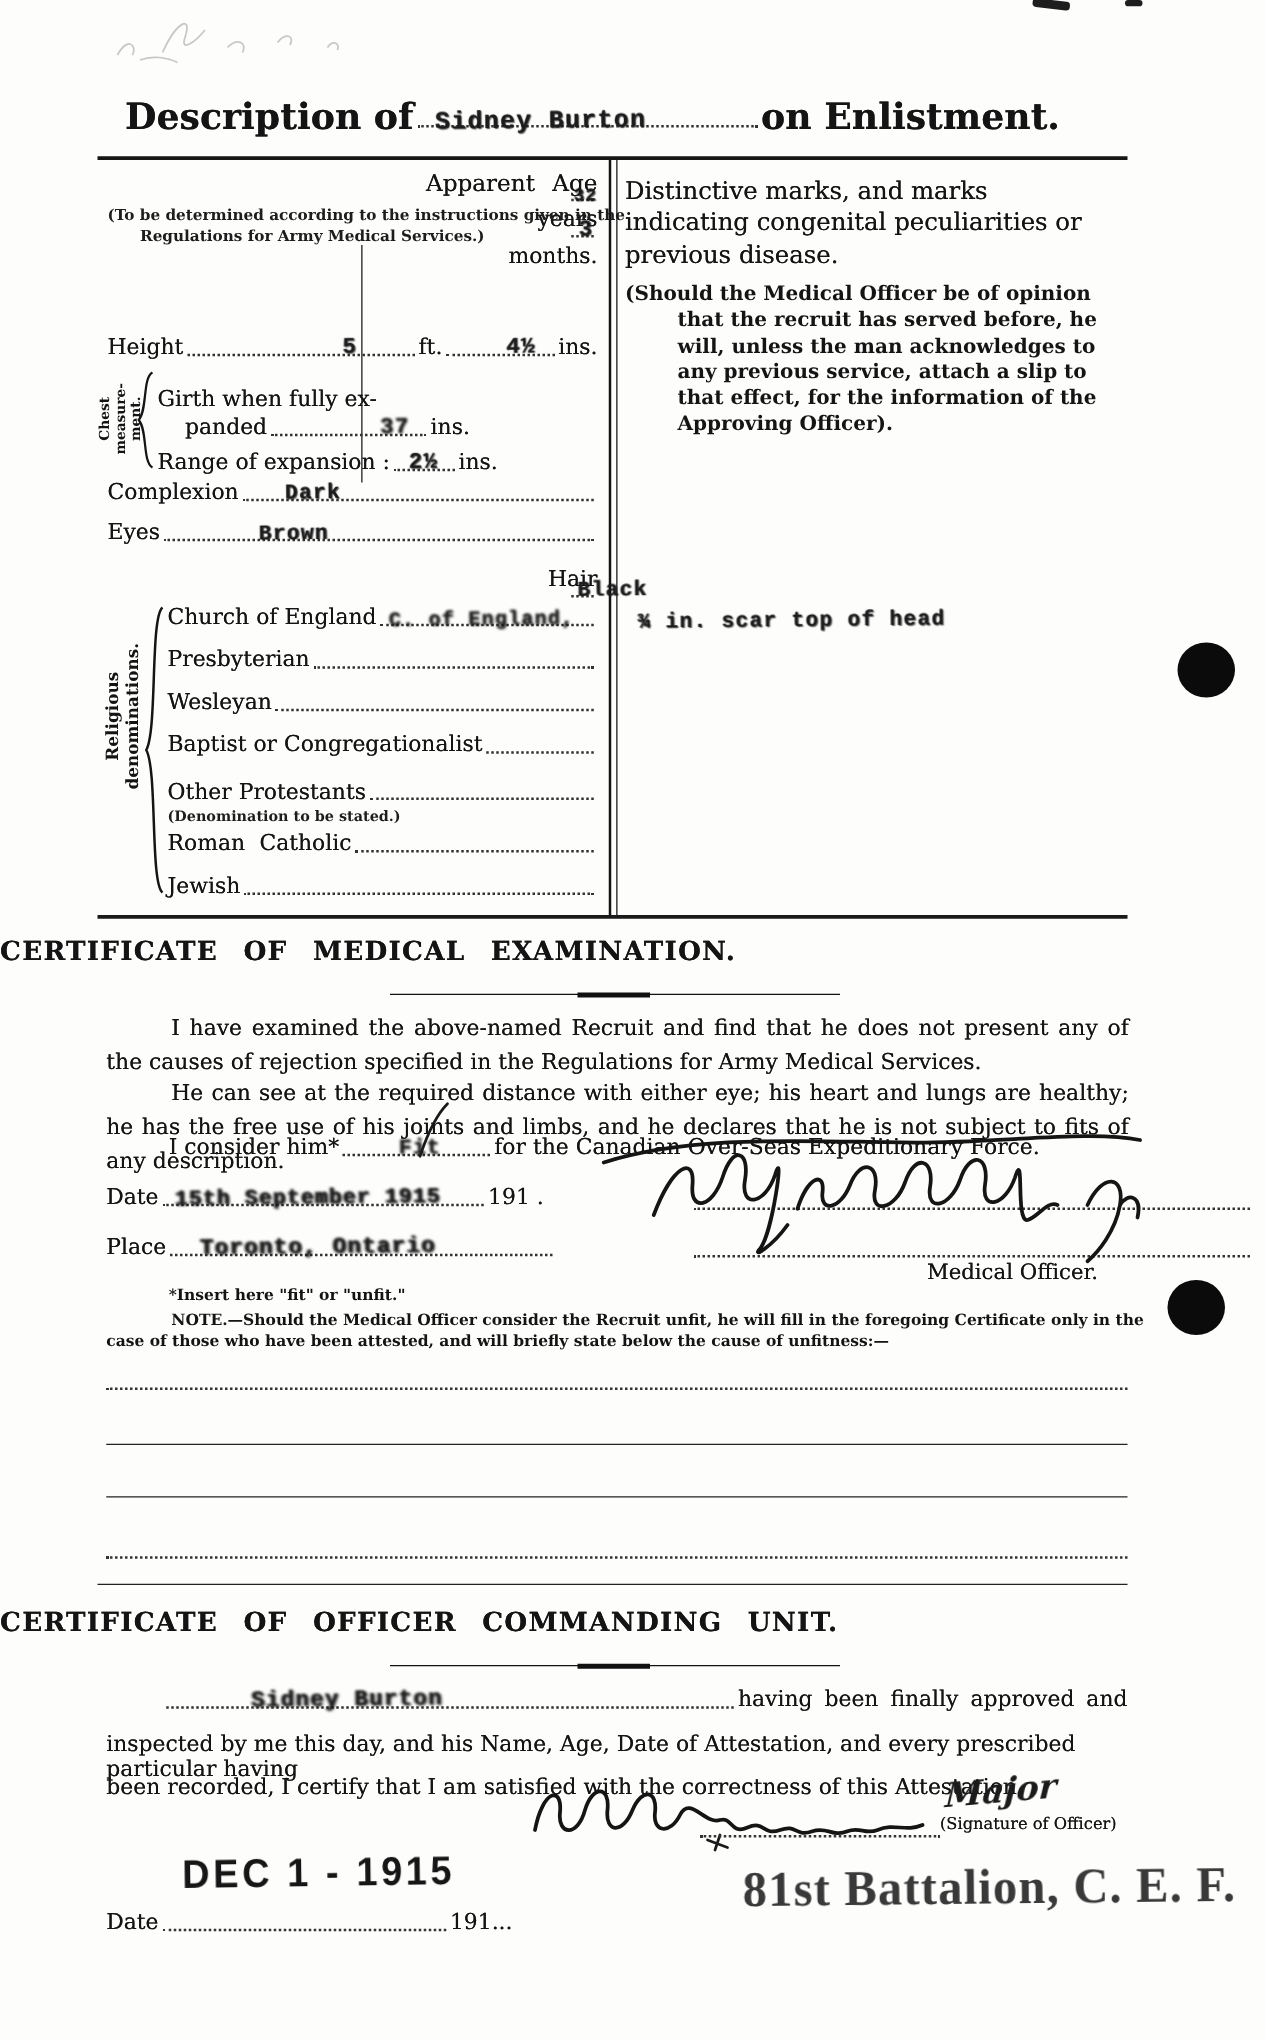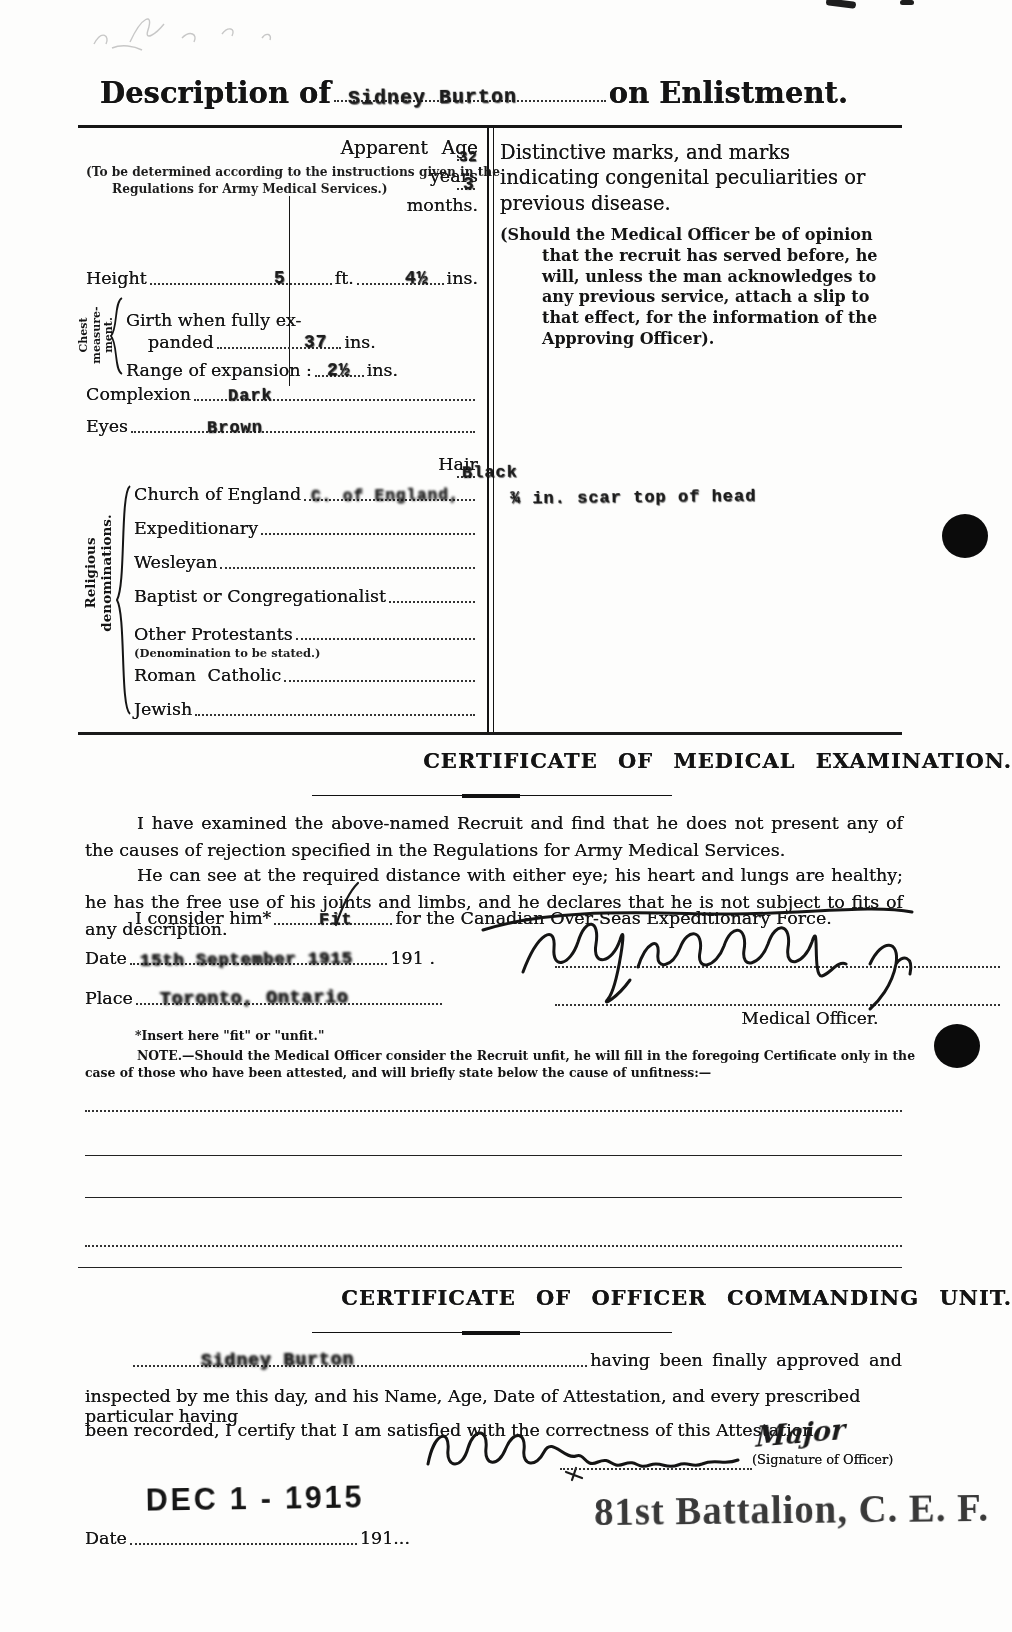--- a/index.html
+++ b/index.html
@@ -31,21 +31,21 @@
   .fineprint{font-size:12.2px;font-weight:bold;line-height:1.4;color:#1d1d1d;}
   .hang{padding-left:26px;text-indent:-26px;}
   .v-label{position:absolute;font-size:11px;font-weight:bold;text-align:center;
     white-space:pre-line;line-height:1.15;transform:rotate(-90deg);}
   .brace{position:absolute;}
   .rightcol{position:absolute;left:422px;top:12px;width:392px;}
   .marks-heading{font-size:19.5px;line-height:1.3;}
   .marks-note{margin-top:9px;font-size:16px;font-weight:bold;line-height:1.3;
     padding-left:42px;text-indent:-42px;}
   
-  .sec-head{position:absolute;width:100%;text-align:right;font-size:21px;font-weight:bold;
+  .sec-head{position:absolute;width:100%;text-align:left;font-size:21px;font-weight:bold;
     letter-spacing:1px;word-spacing:12px;}
   .hdiv{position:absolute;left:312px;width:360px;border-top:1.6px solid #111;}
   .hdiv .thick{position:absolute;left:150px;top:-2.5px;width:58px;height:4px;background:#111;}
   .para{position:absolute;left:85px;width:818px;font-size:17.5px;line-height:1.55;
     text-align:justify;text-indent:52px;}
   .hline{position:absolute;height:0;}
   .dotline{border-bottom:2px dotted #333;}
   .solline{border-bottom:1.6px solid #222;}
   .small-note{position:absolute;font-size:12.4px;font-weight:bold;line-height:1.35;}
   .stamp{font-family:"Liberation Sans","DejaVu Sans",sans-serif;font-weight:bold;color:#161616;
@@ -162,21 +162,21 @@
       <path d="M16,2 C6,10 12,100 3,116 C12,132 6,222 16,230" fill="none" stroke="#151515" stroke-width="2"></path>
     </svg>
     <div class="leftcol-abs" style="left:56px;top:356px;width:344px;">
       <div class="row" style="margin-bottom:12px;">
         <span class="lbl letterpress">Church of England</span>
         <span class="dots">
           <span class="typed" style="left:4%;font-size:16px;filter:blur(.8px);">C. of England,</span>
         </span>
       </div>
       <div class="row" style="margin-bottom:12px;">
-        <span class="lbl letterpress">Expeditionary</span>
+        <span class="lbl letterpress">Presbyterian</span>
         <span class="dots"></span>
       </div>
       <div class="row" style="margin-bottom:12px;">
         <span class="lbl letterpress">Wesleyan</span>
         <span class="dots"></span>
       </div>
       <div class="row" style="margin-bottom:16px;">
         <span class="lbl letterpress">Baptist or Congregationalist</span>
         <span class="dots"></span>
       </div>

